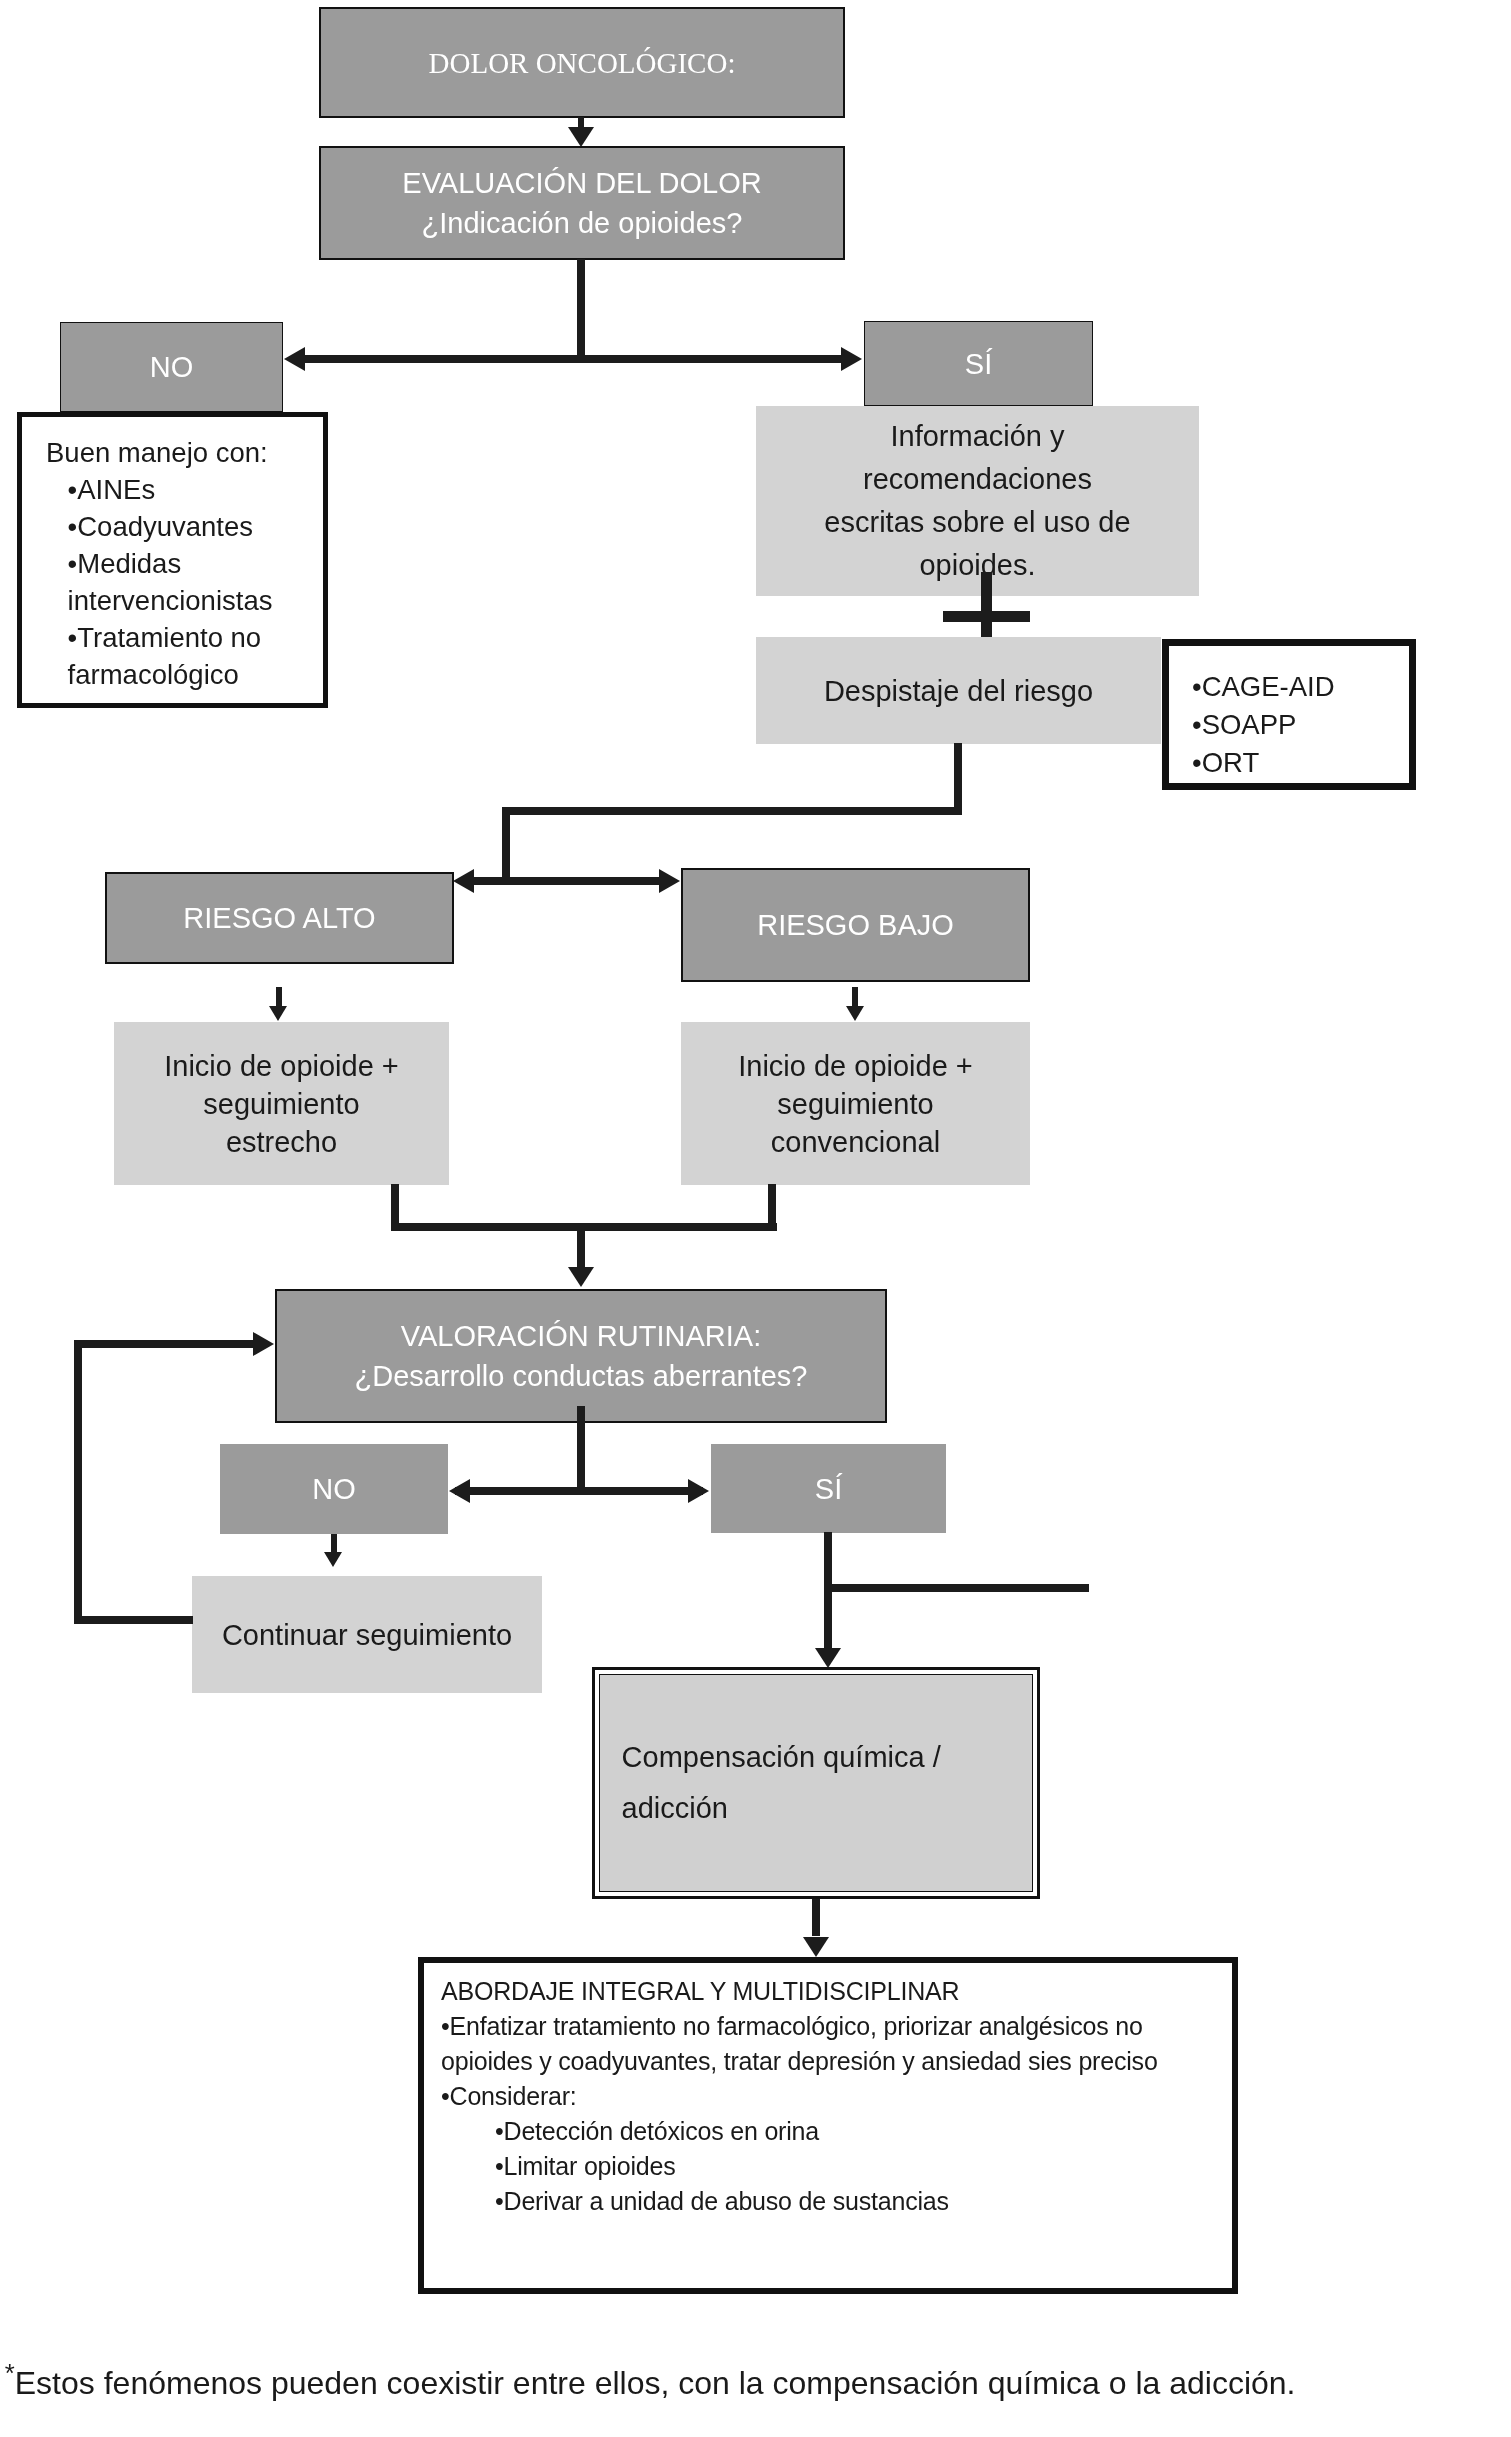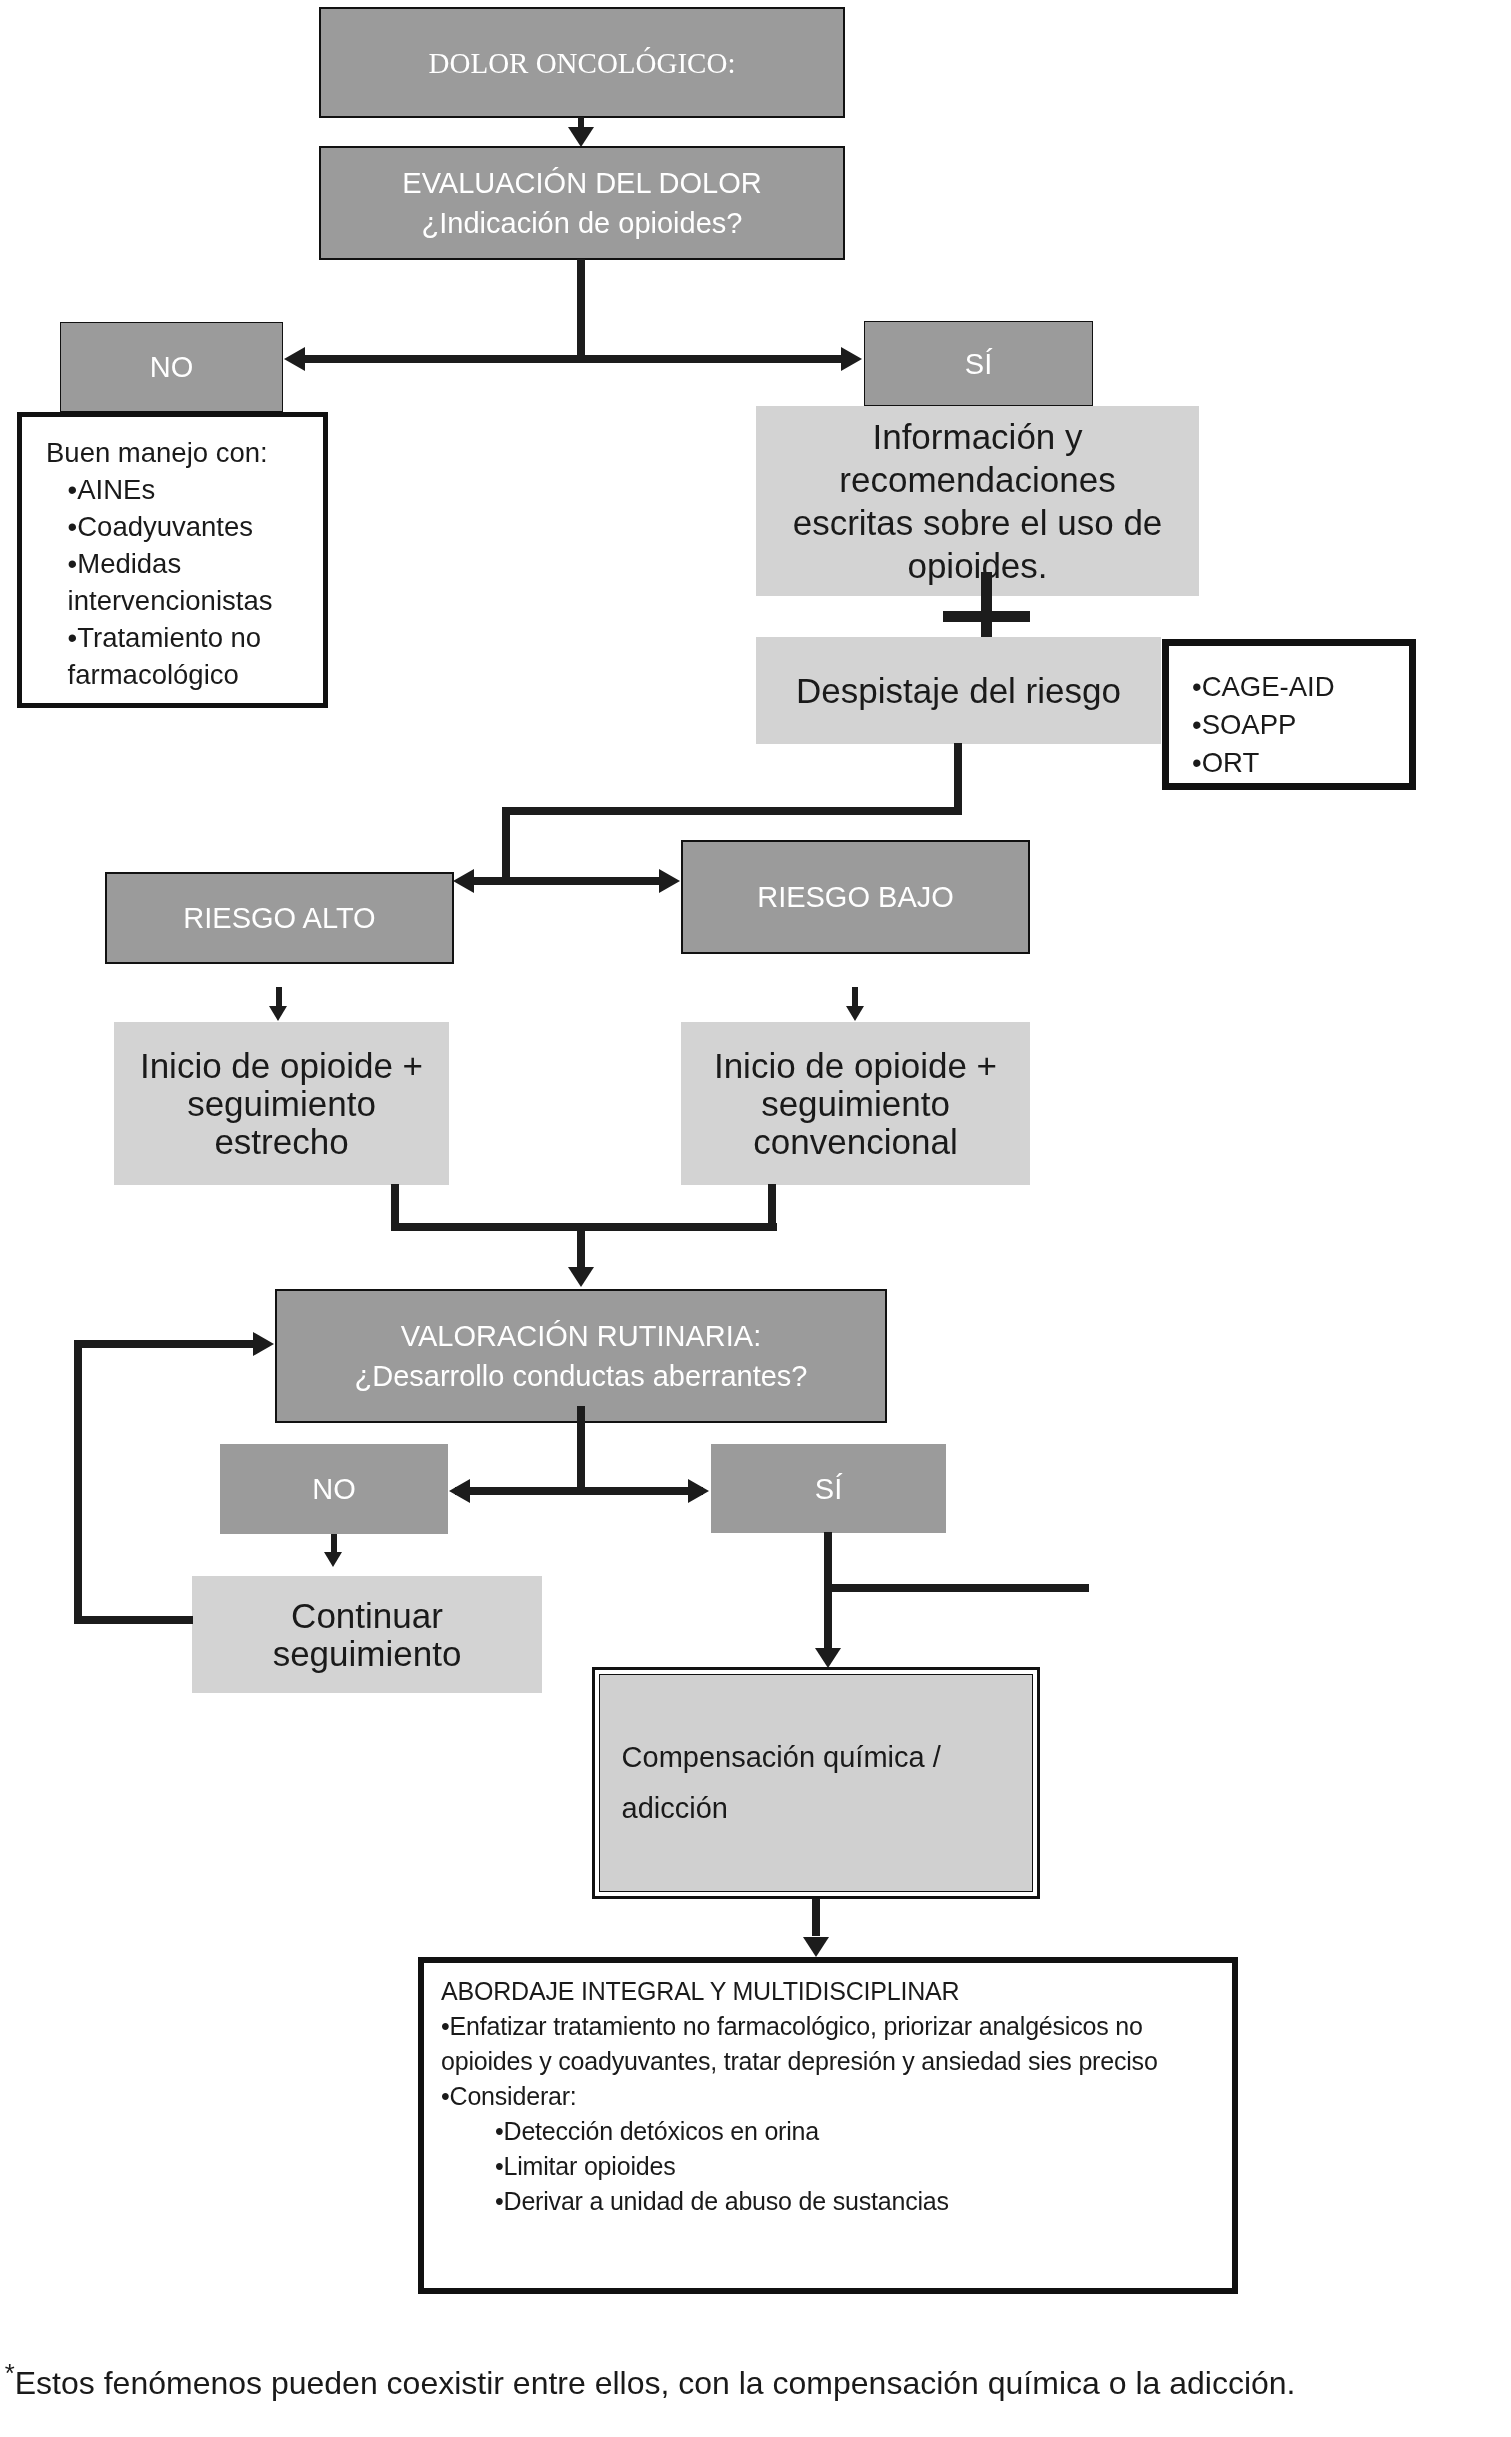--- a/index.html
+++ b/index.html
@@ -27,21 +27,21 @@
     display:flex;flex-direction:column;justify-content:center;align-items:center;text-align:center;
   }
   .white{background:#ffffff;color:var(--text-dark);}
   .line{position:absolute;background:var(--line);}
   .ah{position:absolute;width:0;height:0;}
   .ah-down{border-left:13px solid transparent;border-right:13px solid transparent;border-top:20.4px solid var(--line);}
   .ah-down-sm{border-left:9.6px solid transparent;border-right:9.6px solid transparent;border-top:15.6px solid var(--line);}
   .ah-left{border-top:12px solid transparent;border-bottom:12px solid transparent;border-right:21.6px solid var(--line);}
   .ah-right{border-top:12px solid transparent;border-bottom:12px solid transparent;border-left:21.6px solid var(--line);}
   .fs48{font-size:29px;line-height:40px;}
-  .fs46{font-size:35px;line-height:38px;}
+  .fs46{font-size:29px;line-height:38px;}
   .listbox div{white-space:normal;}
   sup{font-size:68%;vertical-align:super;line-height:0;}
   .plusbar{position:absolute;background:var(--line);}
 </style>
 </head>
 <body>
 
 <div id="canvas">
 
   <div class="box dark fs48" style="left:319px;top:7.2px;width:526px;height:111px;font-family:Liberation Serif, serif;">
@@ -104,21 +104,21 @@
   <div class="line" style="left:954px;top:743px;width:8.4px;height:72px;"></div>
   <div class="line" style="left:502px;top:807px;width:460px;height:8.4px;"></div>
   <div class="line" style="left:502px;top:807px;width:8.4px;height:78px;"></div>
   <div class="line" style="left:473px;top:877px;width:192px;height:8.4px;"></div>
   <div class="ah ah-left" style="left:453px;top:869px;"></div>
   <div class="ah ah-right" style="left:659px;top:869px;"></div>
 
   <div class="box dark fs48" style="left:105px;top:872px;width:349px;height:92px;">
     <div>RIESGO ALTO</div>
   </div>
-  <div class="box dark fs48" style="left:681px;top:840px;width:349px;height:114px;">
+  <div class="box dark fs48" style="left:681px;top:868px;width:349px;height:114px;">
     <div>RIESGO BAJO</div>
   </div>
 
   <div class="line" style="left:276px;top:987px;width:6px;height:19px;"></div>
   <div class="ah ah-down-sm" style="left:269px;top:1006px;"></div>
   <div class="line" style="left:852px;top:987px;width:6px;height:19px;"></div>
   <div class="ah ah-down-sm" style="left:846px;top:1006px;"></div>
 
   <div class="box light fs46" style="left:114px;top:1022px;width:335px;height:163px;">
     <div>Inicio de opioide +</div>

